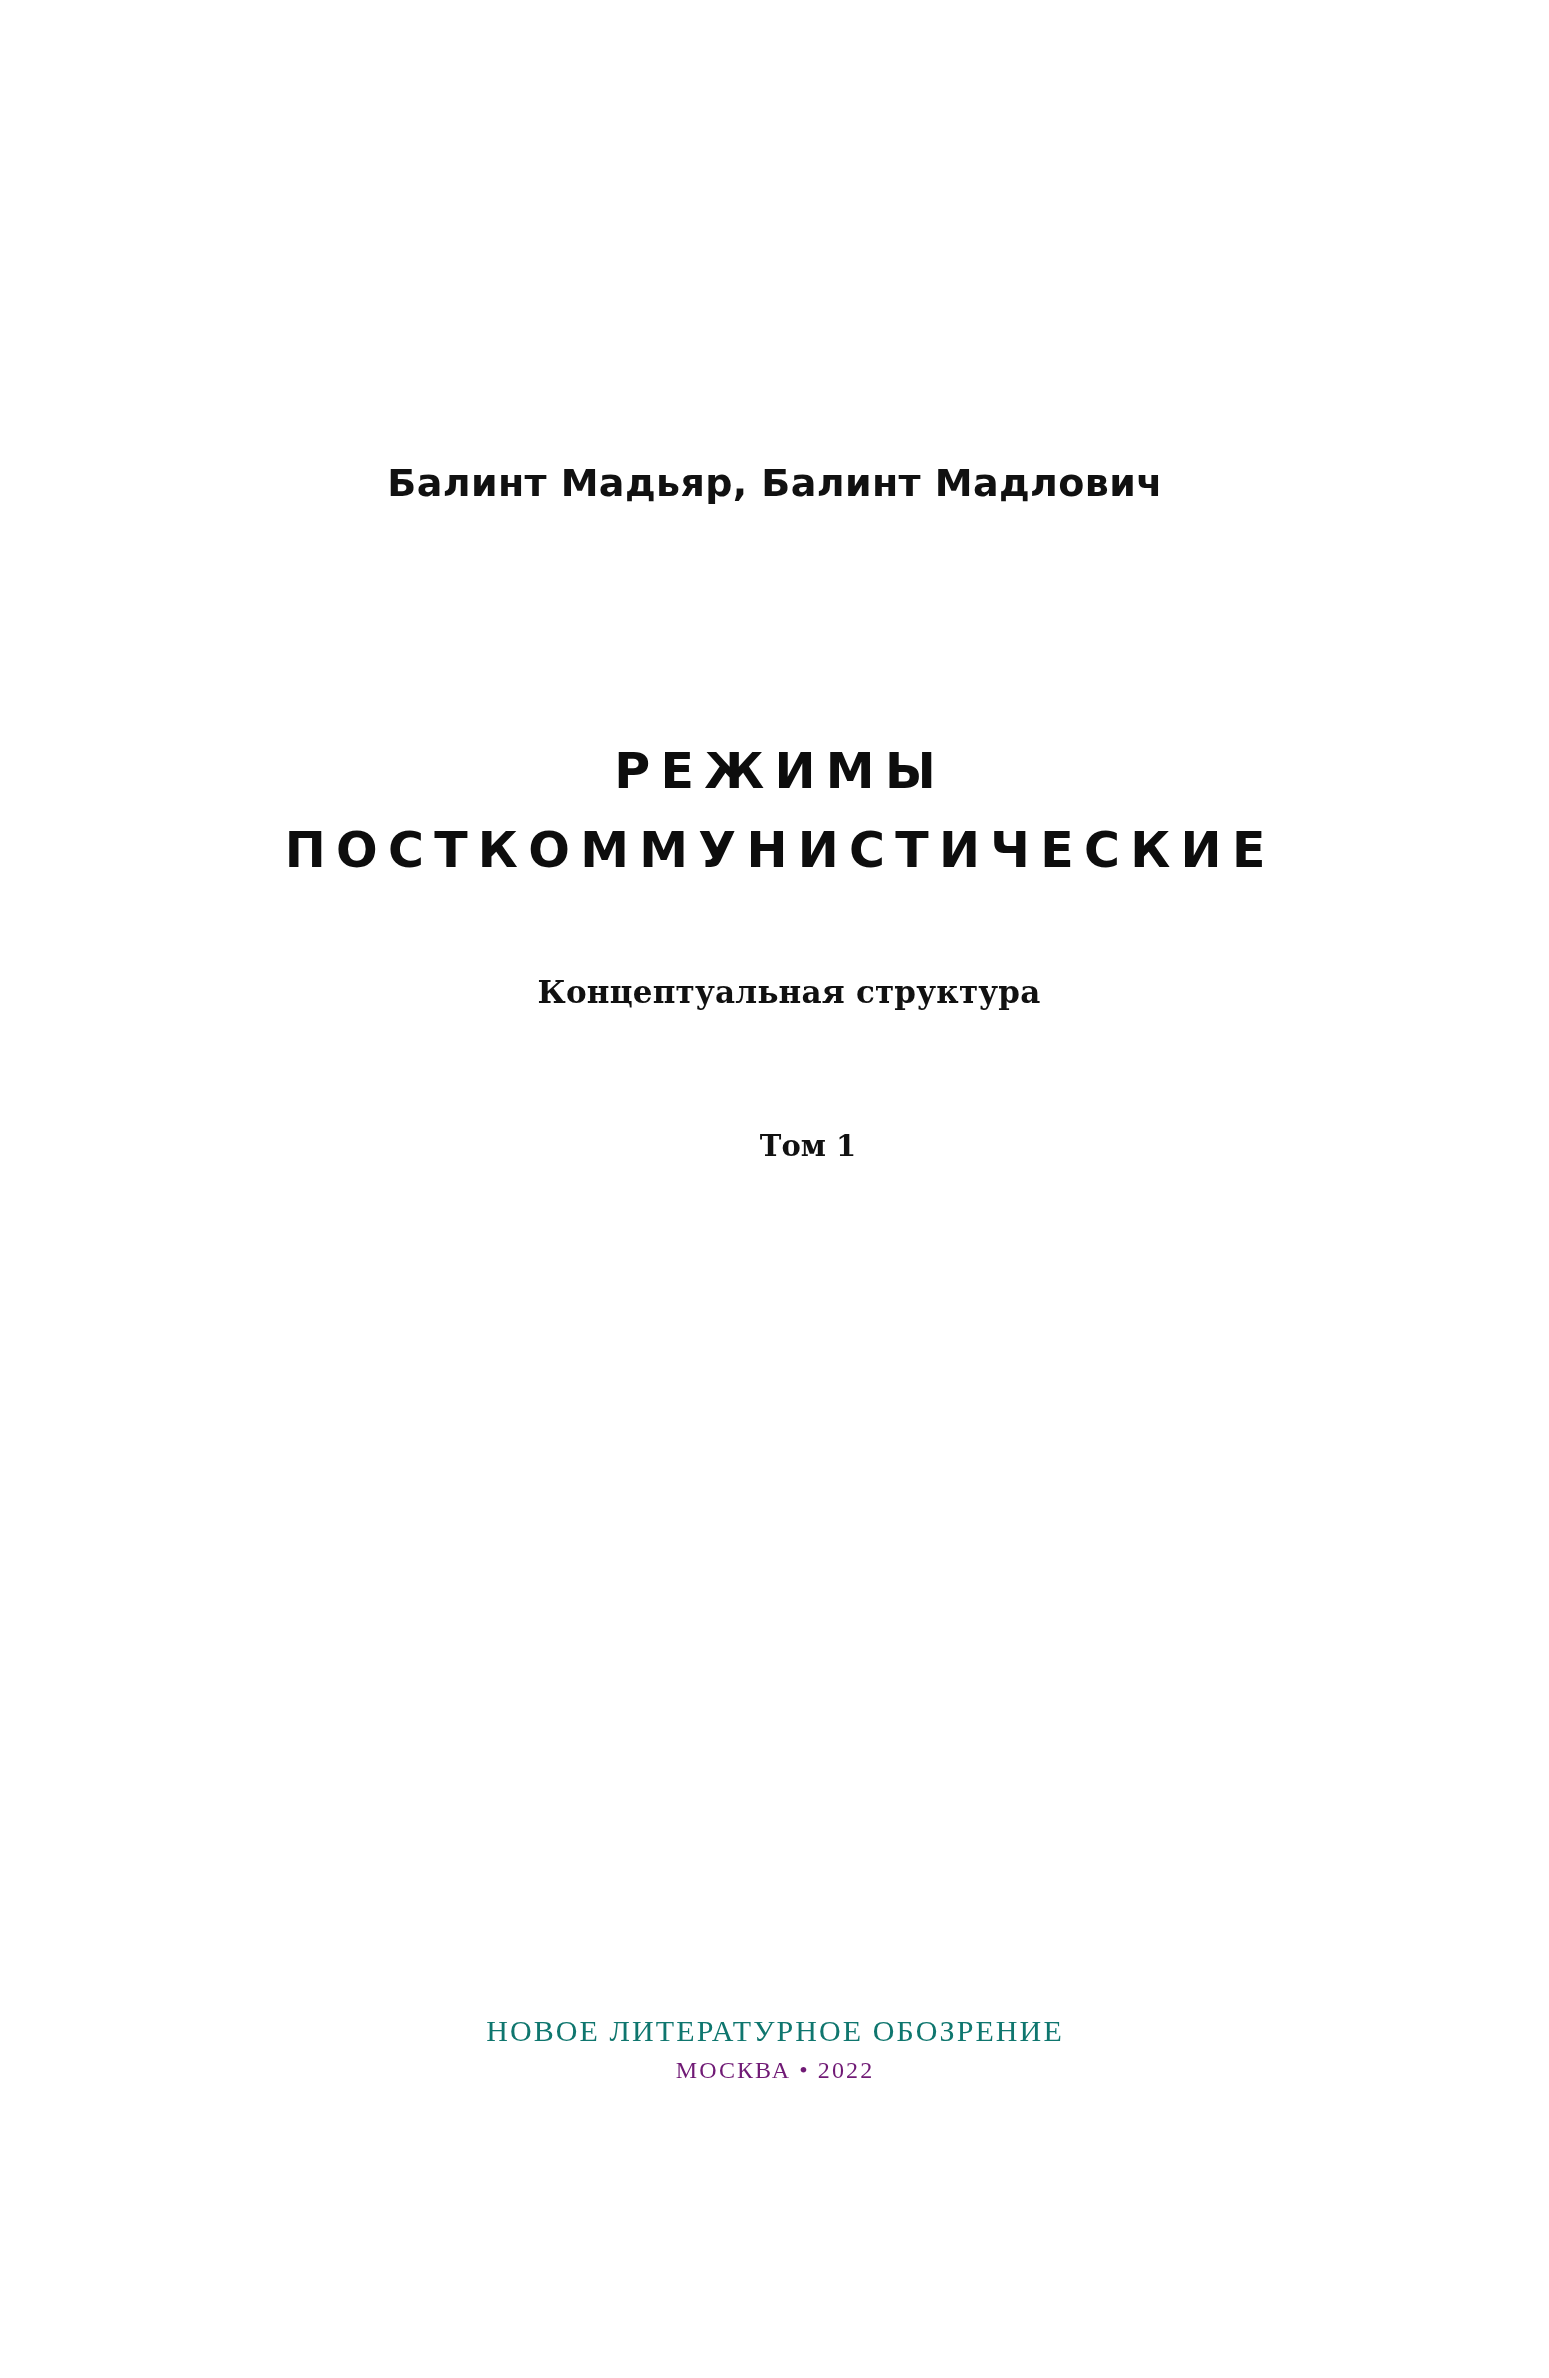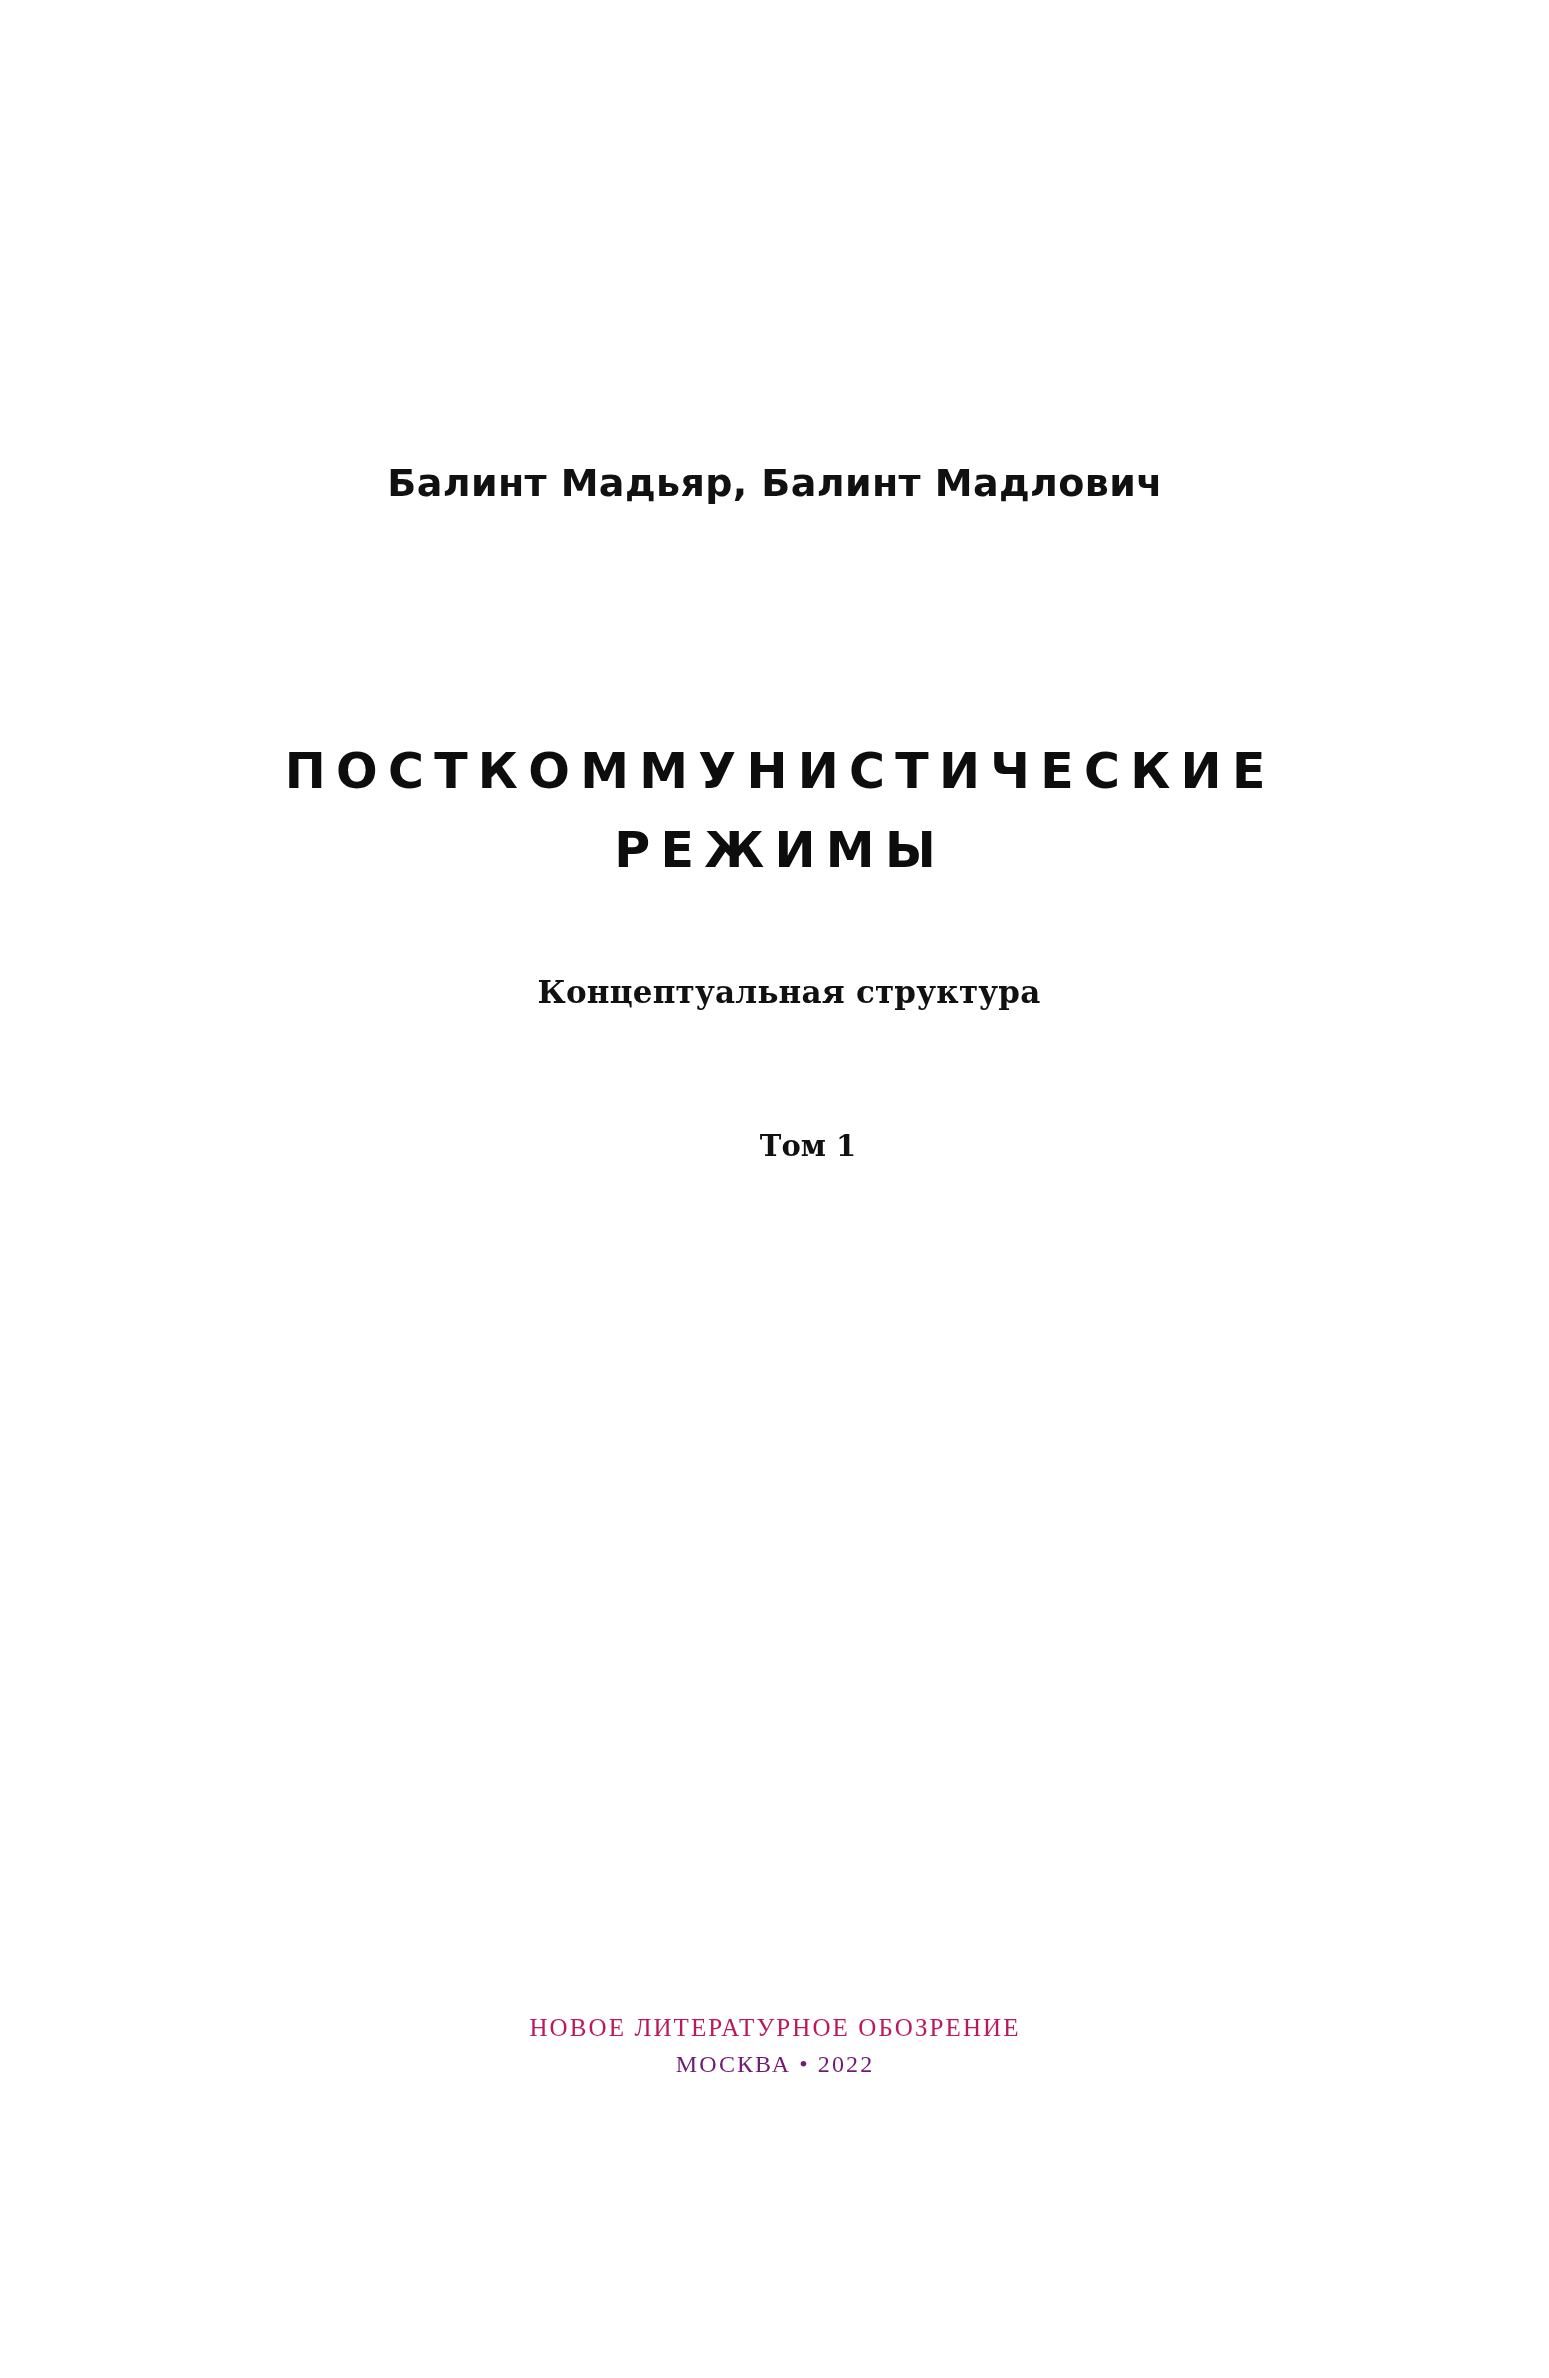--- a/index.html
+++ b/index.html
@@ -92,44 +92,44 @@
   
   .publisher {
     position: absolute;
     top: 2014px;
     left: 0;
     width: 100%;
     text-align: center;
   }
   .publisher-name {
     font-family: "Liberation Serif", serif;
-    font-size: 25px;
+    font-size: 30px;
     letter-spacing: 2.1px;
-    color: #be185d;
+    color: #0f766e;
     white-space: nowrap;
   }
   .publisher-place {
     margin-top: 9px;
     font-family: "Liberation Serif", serif;
     font-size: 24px;
     letter-spacing: 2.1px;
     color: #701a75;
     white-space: nowrap;
   }
 </style>
 </head>
 <body>
 
 <div class="page">
 
   <div class="authors">Балинт Мадьяр, Балинт Мадлович</div>
 
   <div class="title-block">
+    <div class="title-line">РЕЖИМЫ</div>
     <div class="title-line">ПОСТКОММУНИСТИЧЕСКИЕ</div>
-    <div class="title-line">РЕЖИМЫ</div>
   </div>
 
   <div class="subtitle">Концептуальная структура</div>
 
   <div class="volume">Том 1</div>
 
   <div class="publisher">
     <div class="publisher-name">НОВОЕ ЛИТЕРАТУРНОЕ ОБОЗРЕНИЕ</div>
     <div class="publisher-place">МОСКВА • 2022</div>
   </div>

